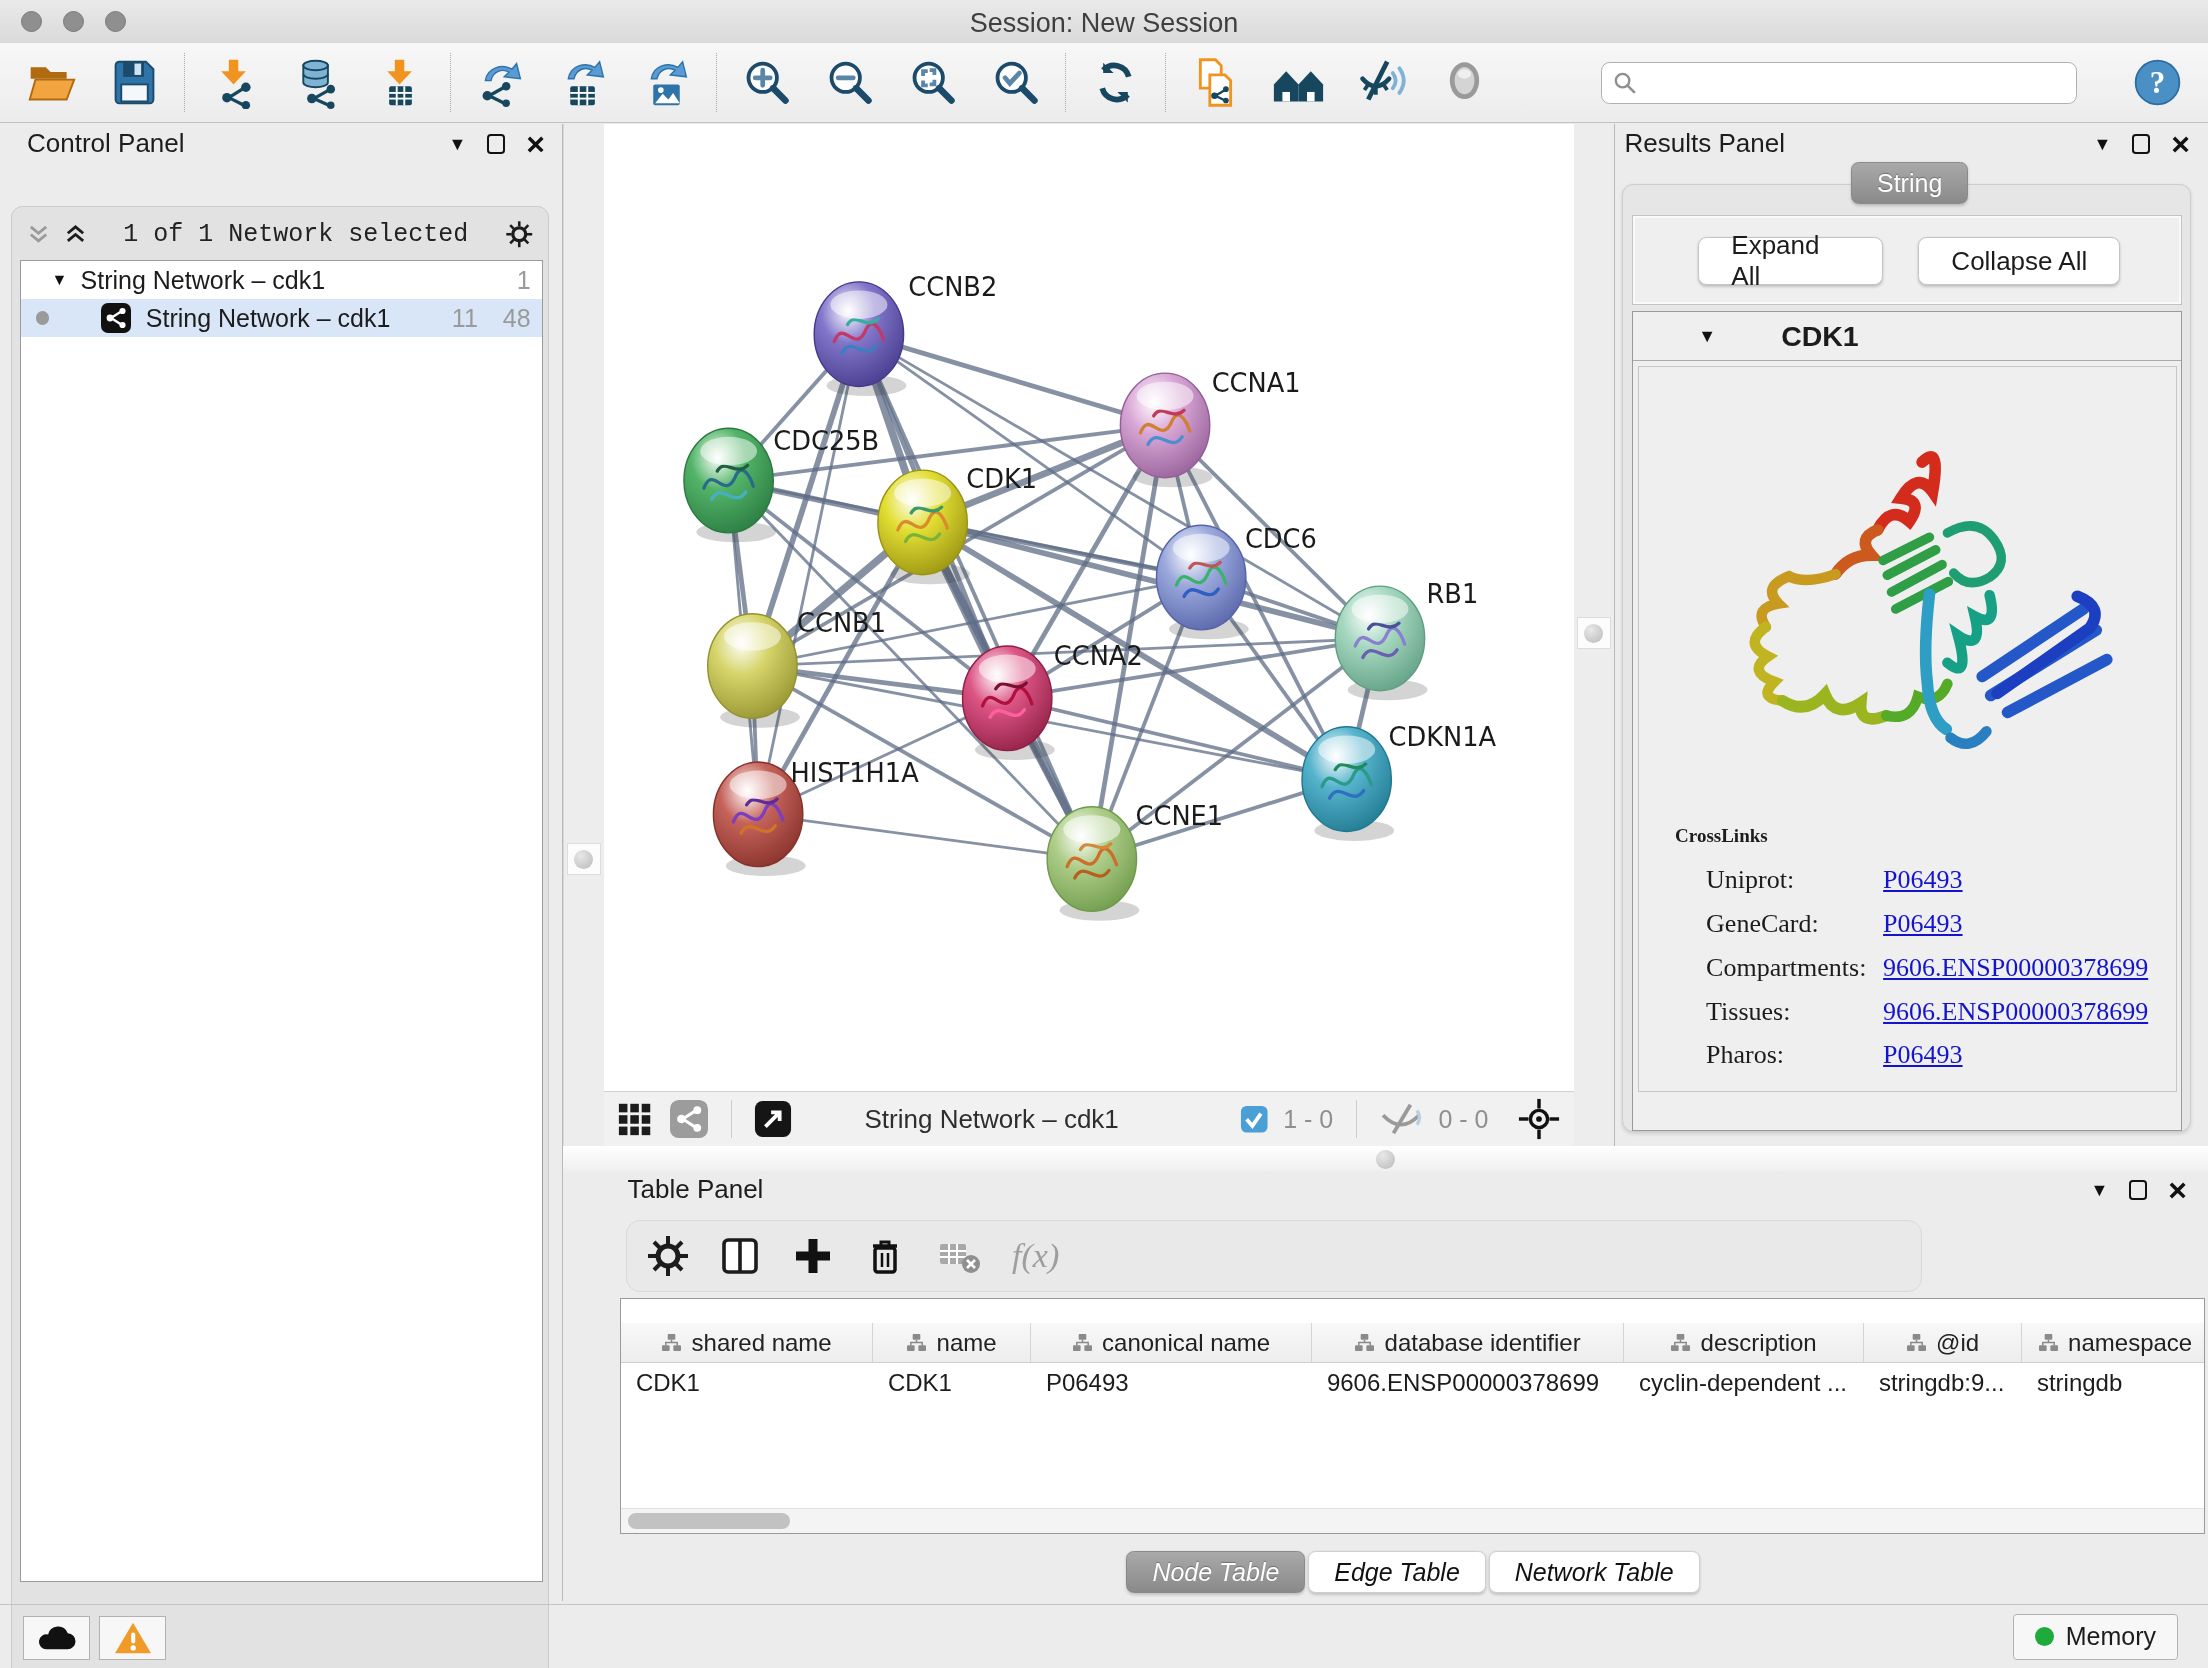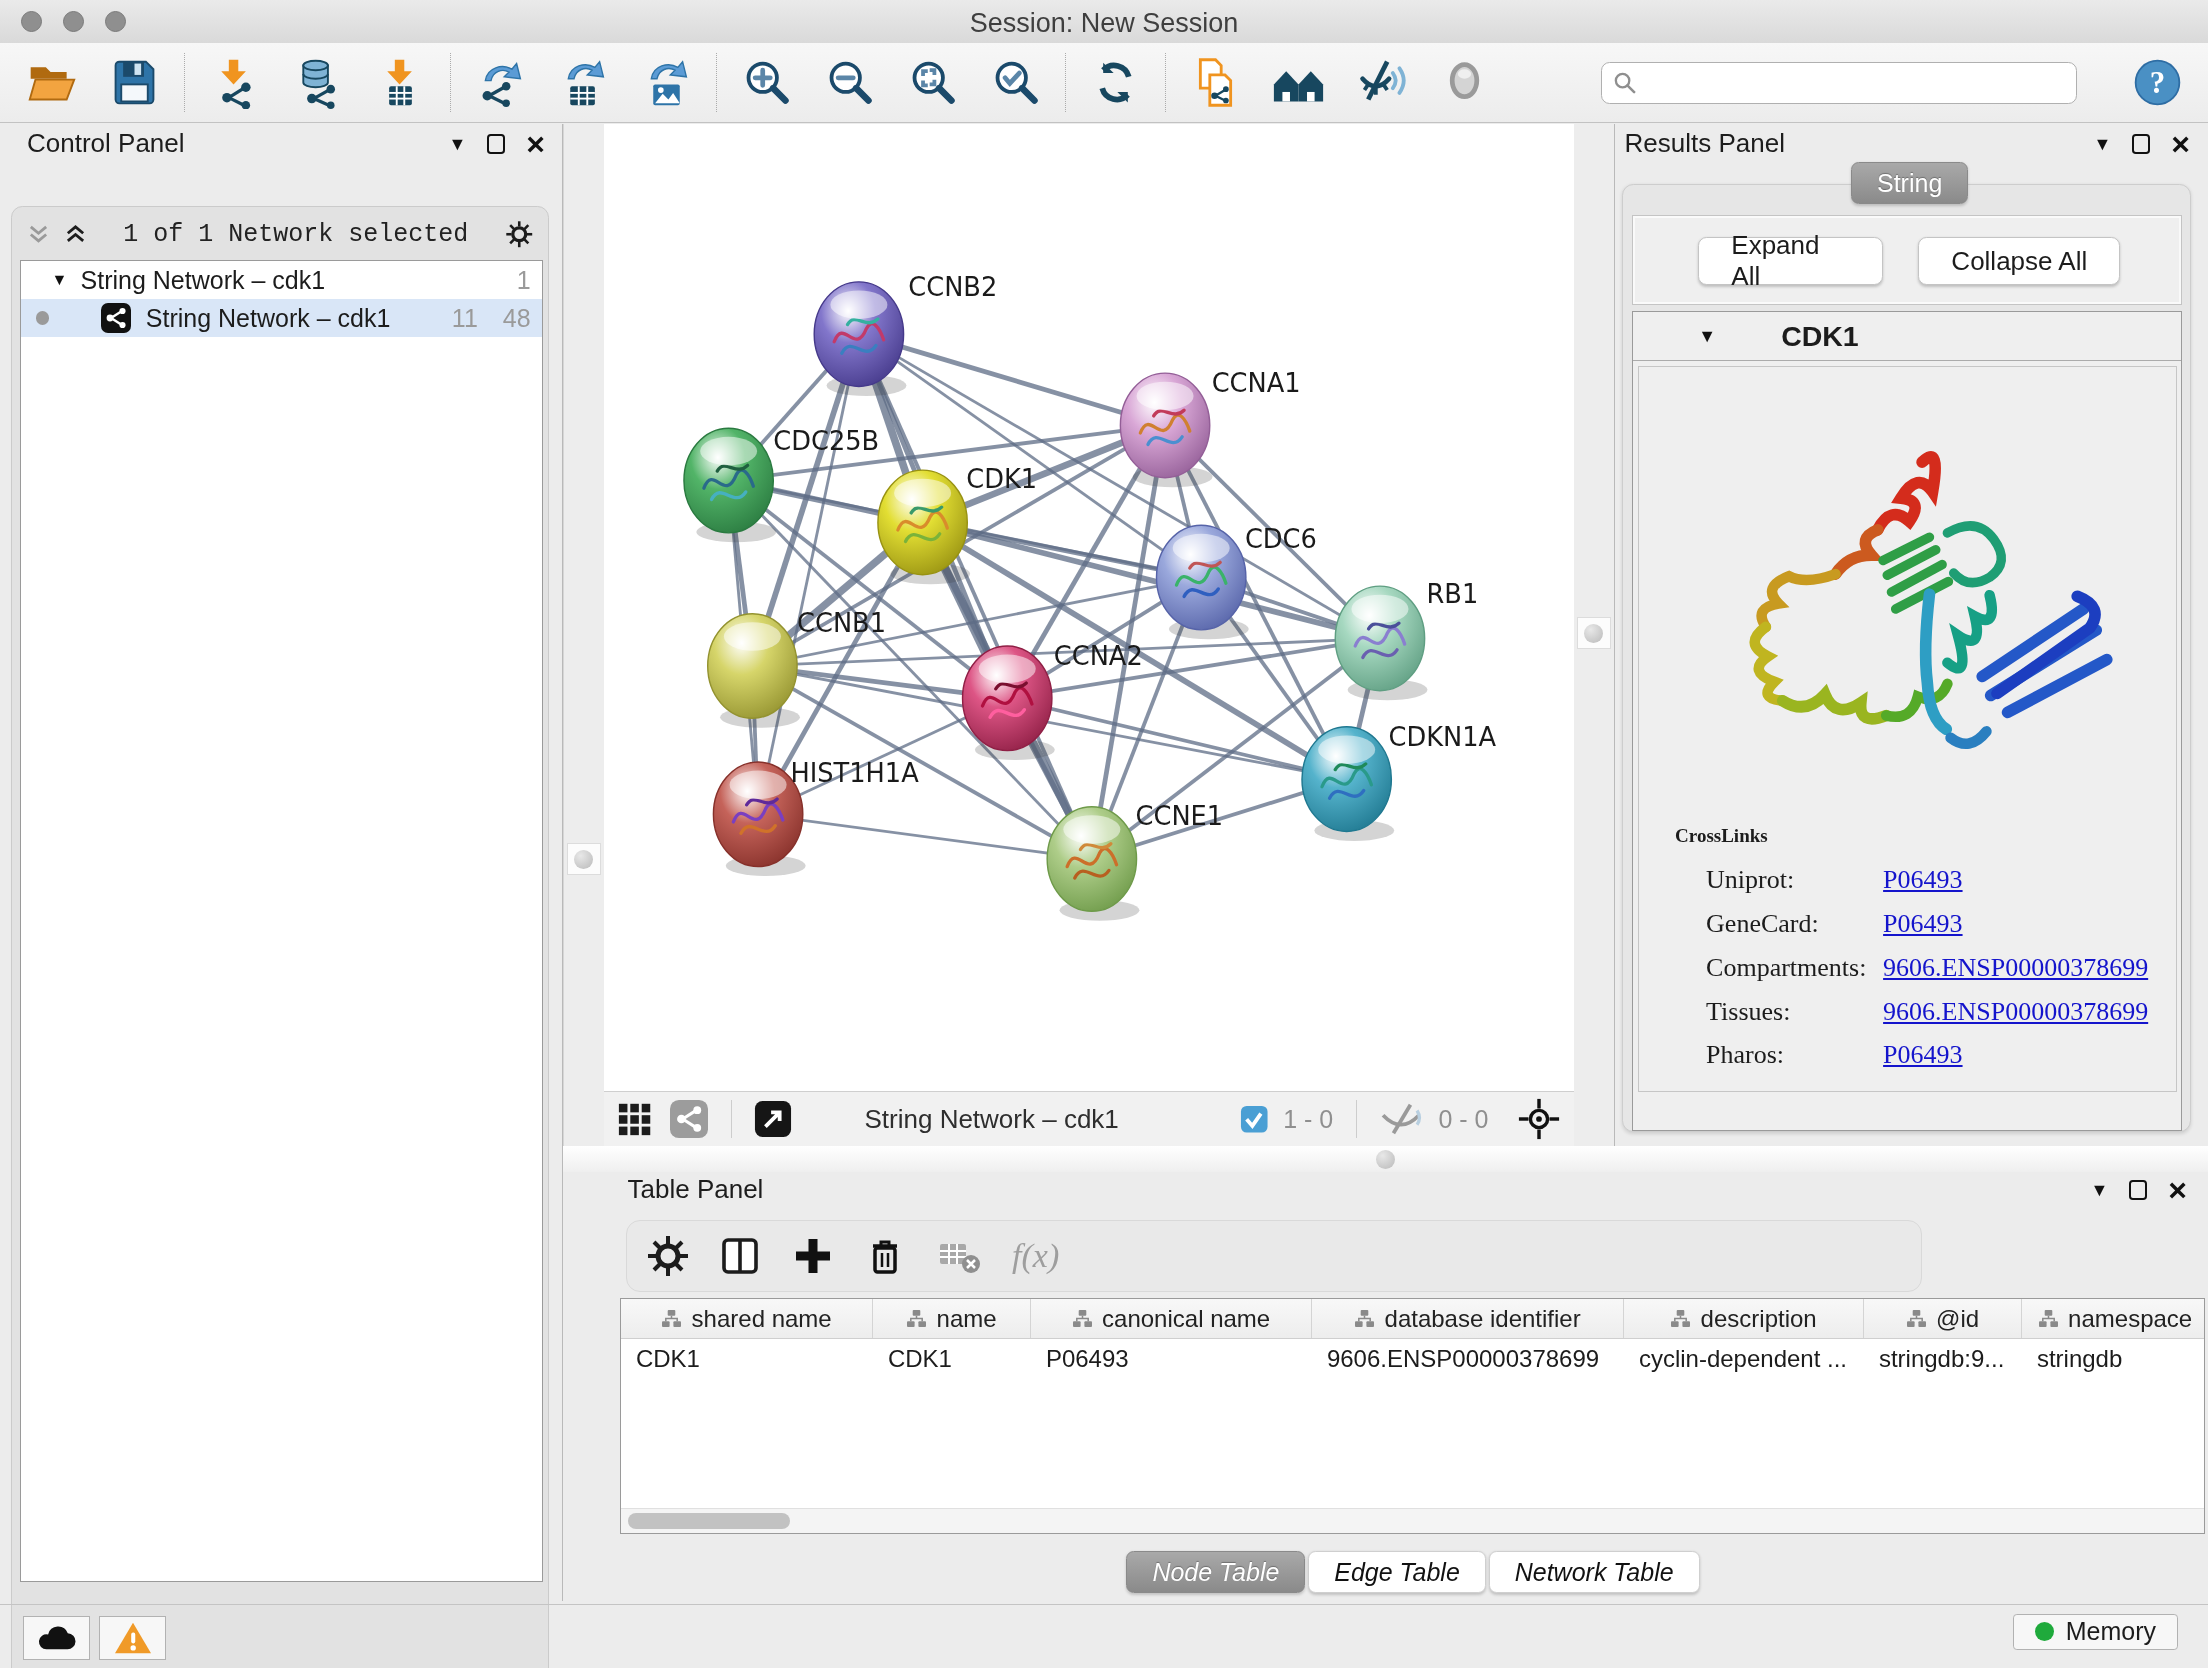--- a/index.html
+++ b/index.html
@@ -92,35 +92,35 @@
   .xl-row { position:absolute; left:67px; width:457px; font-family:"Liberation Serif","DejaVu Serif",serif; font-size:26px; }
   .xl-row .xl-val { position:absolute; left:177px; color:#1414cc; text-decoration:underline; white-space:nowrap; }
 
   
   .tp { position:absolute; left:618px; top:1172px; width:1590px; height:426px; }
   .tp-toolbar { position:absolute; left:7.6px; top:48px; width:1296px; height:72px;
     background:#e9e9e9; border:1px solid #d9d9d9; border-radius:14px; display:flex; align-items:center; gap:28.5px; padding:2px 19px; }
   .fx { font-family:"Liberation Serif","DejaVu Serif",serif; font-style:italic; color:#9e9e9e; font-size:34px; }
   .tp-table { position:absolute; left:1.9px; top:126px; width:1585px; height:236px;
     background:#ffffff; border:1.9px solid #9a9a9a; border-left:1px solid #9a9a9a; overflow:hidden; }
-  .thead { display:flex; height:40px; background:linear-gradient(#f8f8f8,#ededed); border-bottom:1px solid #cfcfcf; }
+  .thead { display:flex; height:40px; background:linear-gradient(#f8f8f8,#ededed); border-bottom:1px solid #cfcfcf;margin-top:24px; }
   .th { display:flex; align-items:center; justify-content:center; gap:9.5px; font-size:24px; color:#222;
     border-right:1px solid #d4d4d4; overflow:hidden; white-space:nowrap; flex:0 0 auto; }
   .trow { display:flex; height:40px; }
   .td { font-size:24px; padding:5.7px 0 0 15px; overflow:hidden; white-space:nowrap; flex:0 0 auto; }
   .c0{width:252px}.c1{width:158px}.c2{width:281px}.c3{width:312px}.c4{width:240px}.c5{width:158px}.c6{width:186px;border-right:none}
   .tp-scroll { position:absolute; left:0; bottom:0; width:100%; height:25px; background:#f4f4f4; border-top:1px solid #e0e0e0; }
   .tp-thumb { position:absolute; left:7.6px; top:3.8px; width:162px; height:16px; background:#c2c2c2; border-radius:8.6px; }
   .tp-tabs { position:absolute; left:0; top:379px; width:100%; display:flex; justify-content:center; gap:2.9px;font-style:italic; }
 
   
   .statusbar { position:absolute; left:0; top:1604px; width:2208px; height:65px; border-top:1px solid #c4c4c4; }
   .sb-btn { position:absolute; top:10.5px; width:67px; height:44px; background:#f7f7f7; border:1.9px solid #b2b2b2;
     display:flex; align-items:center; justify-content:center; }
-  .memory { position:absolute; right:30px; top:8.6px; height:36px; padding:0 21px; background:#f7f7f7;
+  .memory { position:absolute; right:30px; top:8.6px; height:46px; padding:0 21px; background:#f7f7f7;
     border:1px solid #b2b2b2; border-radius:3.8px; display:flex; align-items:center; gap:11.4px; font-size:25px;text-align:right; }
   .memdot { width:19px; height:19px; border-radius:50%; background:#1faa3c; }
 
   .gearicon, .chev { display:inline-block; }
   svg text { user-select:none; }
 </style>
 </head>
 <body>
 
 <div class="titlebar">

